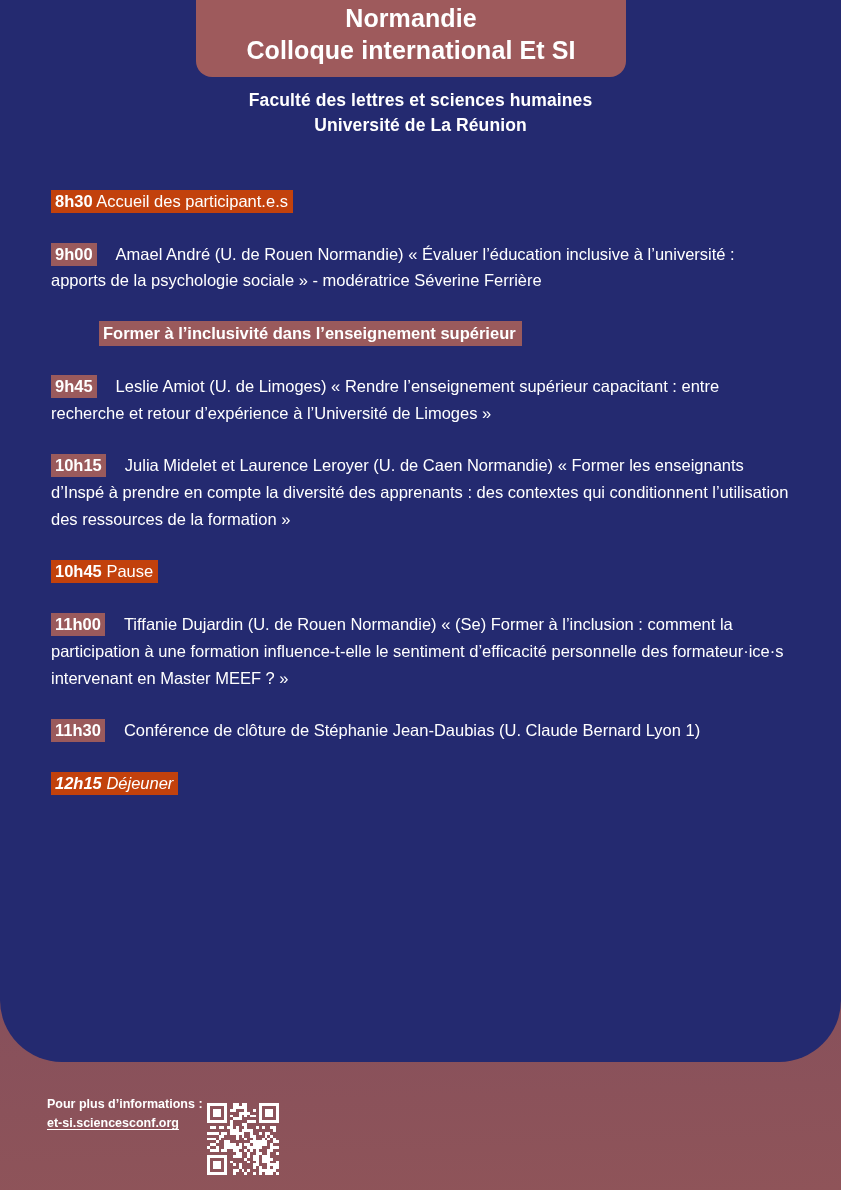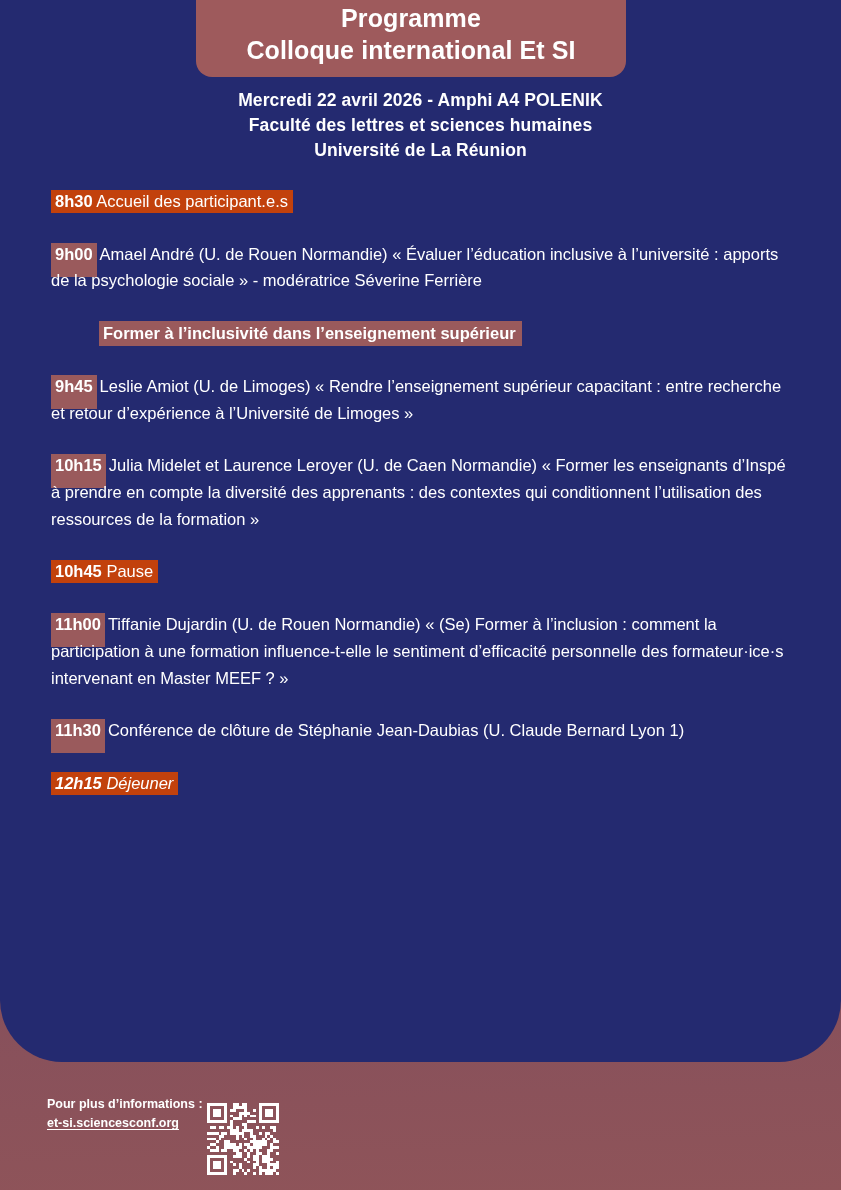--- a/index.html
+++ b/index.html
@@ -76,25 +76,25 @@
     color:#ffffff;
     font-size:16.5px;
     line-height:1.62;
     margin-bottom:26px;
   }
   .entry:last-child { margin-bottom:0;font-style:italic; }
 
   .entry .time {
     font-weight:bold;
     background:#9a5a5c;
-    padding:2px 4px 14px;
+    padding:2px 4px 3px;
     box-decoration-break:clone;
     -webkit-box-decoration-break:clone;
   }
-  .entry .txt { padding-left:3px; }
+  .entry .txt { padding-left:3px;margin-left:16px; }
 
   
   .entry.full .hl {
     background:#c2410c;
     padding:2px 5px 3px 4px;
     box-decoration-break:clone;
     -webkit-box-decoration-break:clone;
   }
   .entry.full .time { padding:0; background:transparent; }
 
@@ -140,26 +140,25 @@
     left:207px; top:1103px;
     width:72px; height:72px;
   }
 </style>
 </head>
 <body>
 
 <div class="card">
 
   <div class="title-pill">
-    <div class="line">Programme</div>
+    <div class="line">Normandie</div>
     <div class="line">Colloque international Et SI</div>
   </div>
 
   <div class="subhead">
-    <div>Mercredi 22 avril 2026 - Amphi A4 POLENIK</div>
     <div>Faculté des lettres et sciences humaines</div>
     <div>Université de La Réunion</div>
   </div>
 
   <div class="programme" id="programme-list">
       <div class="entry full"><span class="hl"><span class="time">8h30</span><span> Accueil des participant.e.s</span></span></div>
       <div class="entry"><span class="time">9h00</span><span class="txt">Amael André (U. de Rouen Normandie) « Évaluer l’éducation inclusive à l’université : apports de la psychologie sociale » - modératrice Séverine Ferrière</span></div>
       <div class="section-head"><span class="hl">Former à l’inclusivité dans l’enseignement supérieur</span></div>
       <div class="entry"><span class="time">9h45</span><span class="txt">Leslie Amiot (U. de Limoges) « Rendre l’enseignement supérieur capacitant : entre recherche et retour d’expérience à l’Université de Limoges »</span></div>
       <div class="entry"><span class="time">10h15</span><span class="txt">Julia Midelet et Laurence Leroyer (U. de Caen Normandie) « Former les enseignants d’Inspé à prendre en compte la diversité des apprenants : des contextes qui conditionnent l’utilisation des ressources de la formation »</span></div>

